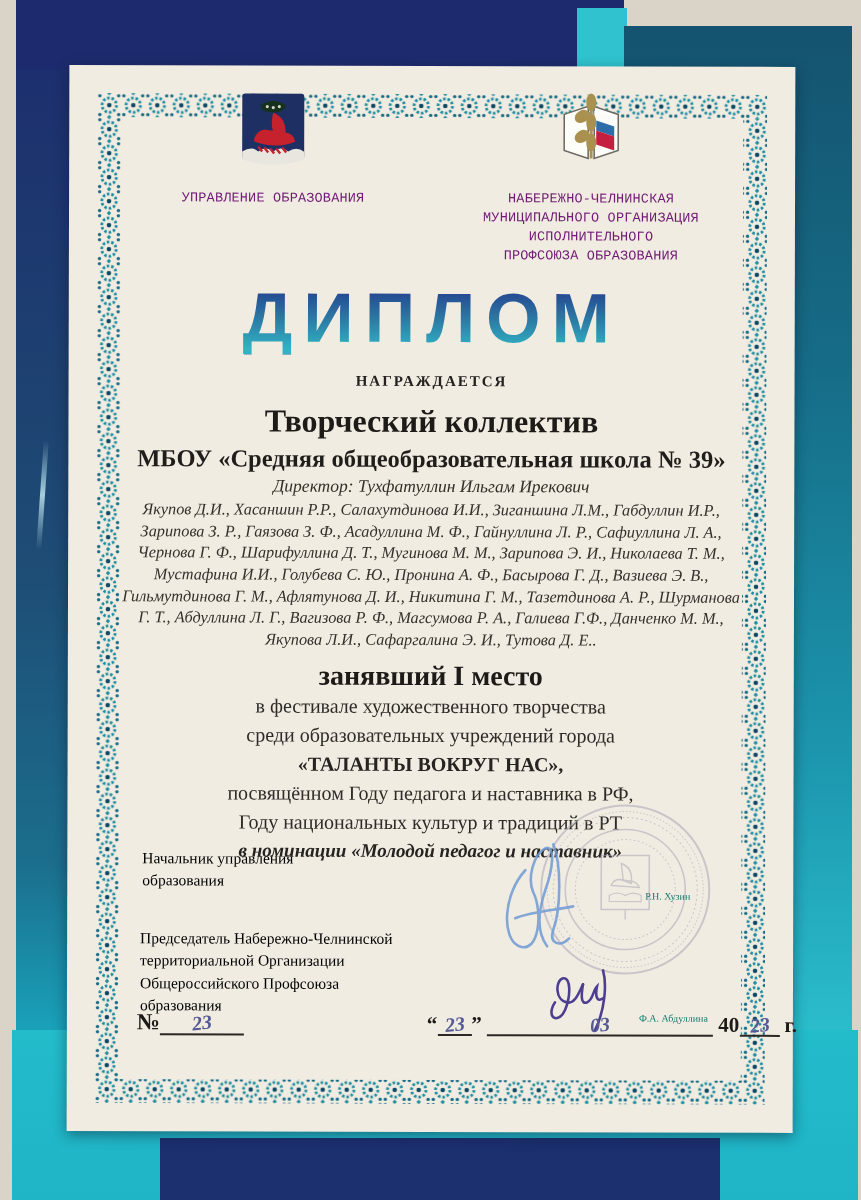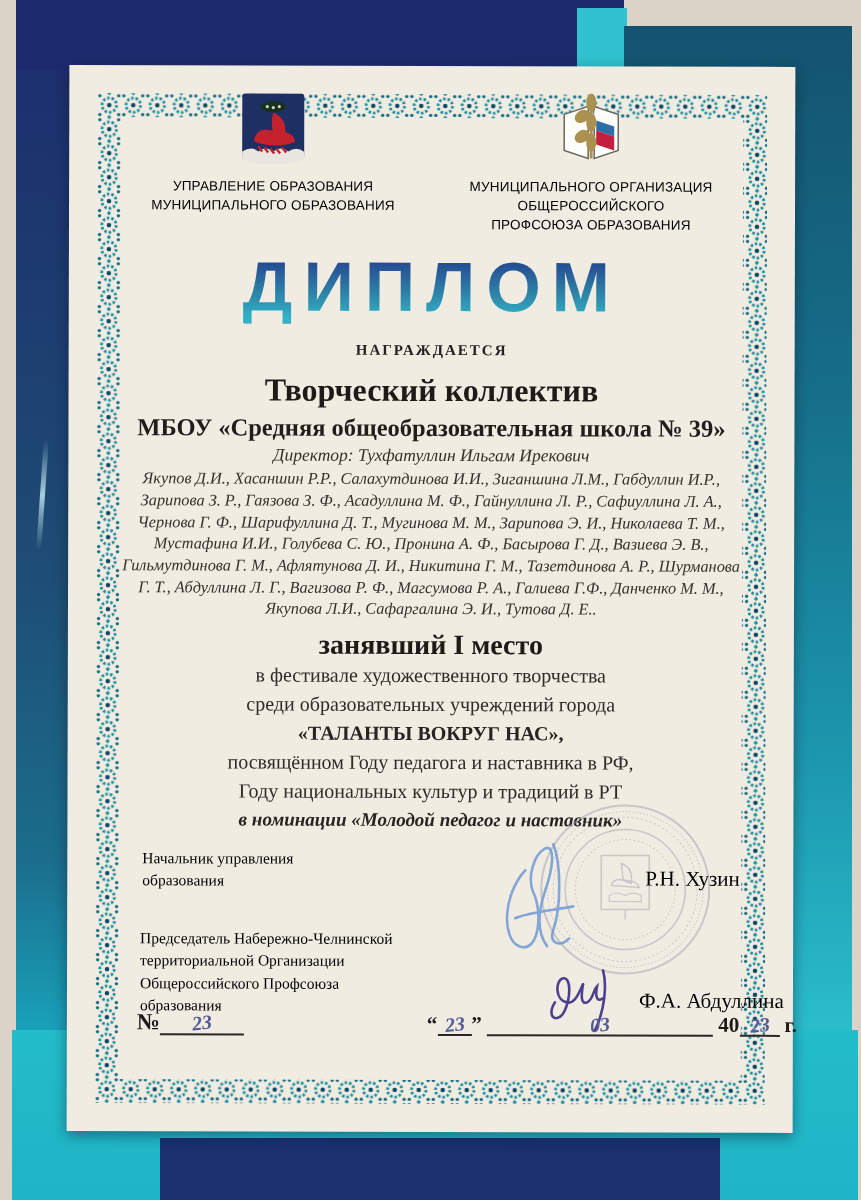--- a/index.html
+++ b/index.html
@@ -27,43 +27,43 @@
   .certificate { position:absolute; left:68px; top:66px; width:726px; height:1066px;
     background:#f1ece2; box-shadow:0 4px 14px rgba(10,20,40,.45);
     transform:rotate(.15deg); }
   .frame-svg { position:absolute; left:28px; top:28px; }
 
   .content { position:absolute; left:0; top:0; width:100%; height:100%; text-align:center; }
 
   
   .org-row { display:flex; justify-content:center; gap:30px; padding:26px 60px 0 60px; }
   .org-col { flex:1; display:flex; flex-direction:column; align-items:center; }
-  .org-text { font-family:Liberation Sans, sans-serif; font-size:13.5px;
-    line-height:1.4; color:#000000; letter-spacing:.2px; margin-top:10px; }
+  .org-text { font-family:Liberation Mono, monospace; font-size:13.5px;
+    line-height:1.4; color:#701a75; letter-spacing:.2px; margin-top:22px; }
 
   .title { margin-top:16px; font-family:"Liberation Sans","DejaVu Sans",sans-serif;
     font-weight:bold; font-size:70px; letter-spacing:11px; line-height:1.05;
     background:linear-gradient(180deg,#24418f 8%,#2c7ba4 52%,#31b3c5 92%);
     -webkit-background-clip:text; background-clip:text; color:transparent; }
 
   .awarded { margin-top:18px; font-weight:bold; font-size:15px; letter-spacing:2px; color:#242120; }
   .collective { margin-top:13px; font-weight:bold; font-size:32px; color:#1d1a18; }
   .school { margin-top:5px; font-weight:bold; font-size:24.5px; color:#201d1b; }
   .director { margin-top:3px; font-style:italic; font-size:17.5px; color:#333029; }
   .members { margin-top:2px; font-style:italic; font-size:16.3px; line-height:1.33;
     color:#34312b; padding:0 48px; }
   .place { margin-top:9px; font-weight:bold; font-size:28px; color:#1d1a18; }
   .fest-line { font-size:20px; line-height:1.45; color:#2e2b27; }
   .fest-bold { font-weight:bold; font-size:20px; line-height:1.45; color:#262320; }
   .nomination { font-weight:bold; font-style:italic; font-size:19px; line-height:1.5; color:#262320; }
 
   
   .sig-title { position:absolute; text-align:left; font-size:15.5px; line-height:1.45;
     color:#000000; white-space:pre-line; }
-  .sig-name { position:absolute; font-size:21px; color:#000000; }
+  .sig-name { position:absolute; font-size:10px; color:#0f766e;margin-top:24px; }
   .sig1-title { left:75px; top:782px; }
   .sig1-name { left:578px; top:800px; }
   .sig2-title { left:73px; top:862px; }
   .sig2-name { left:572px; top:922px; }
 
   .seal { position:absolute; left:470px; top:735px; opacity:.55; }
   .sign-blue { position:absolute; left:428px; top:768px; }
   .sign-purple { position:absolute; left:464px; top:882px; }
 
   .hand { font-style:italic; color:#565a94; font-size:20px;
@@ -118,40 +118,40 @@
           <path d="M20 14 q13 -9 26 0 q-2 7 -13 7 q-11 0 -13 -7 Z" fill="#17321c"></path>
           <circle cx="27" cy="15" r="1.6" fill="#d8d2c4"></circle>
             <circle cx="33" cy="16" r="1.6" fill="#d8d2c4"></circle>
             <circle cx="39" cy="15" r="1.6" fill="#d8d2c4"></circle>
           <path d="M33 21 q14 6 12 22 q-8 -4 -12 -2 q-3 -10 0 -20 Z" fill="#c6222e"></path>
           <path d="M14 47 q3 -8 10 -9 l22 3 q8 2 9 9 q-20 8 -41 0 Z" fill="#c6222e"></path>
           <path d="M18 55 l4 5 M24 56 l4 5 M30 57 l4 5 M36 57 l4 5 M42 56 l4 5" stroke="#c6222e" stroke-width="2.4" fill="none"></path>
         </svg>
         <div class="org-text">
           <div>УПРАВЛЕНИЕ ОБРАЗОВАНИЯ</div>
-          <div>МУНИЦИПАЛЬНОГО ОБРАЗОВАНИЯ</div>
         </div>
       </div>
       <div class="org-col">
         <svg width="70" height="76" viewBox="0 0 70 76">
           <path d="M8 22 L32 14 L32 66 L8 58 Z" fill="#fdfdfa" stroke="#6b675f" stroke-width="1.5"></path>
           <path d="M62 22 L38 14 L38 66 L62 58 Z" fill="#fdfdfa" stroke="#6b675f" stroke-width="1.5"></path>
           <path d="M38 18 L56 24 L56 38 L38 32 Z" fill="#fbfbf8"></path>
           <path d="M40 28 L58 34 L58 44 L40 38 Z" fill="#2d6ea8"></path>
           <path d="M40 38 L58 44 L58 58 L40 52 Z" fill="#c41f3e"></path>
           <ellipse cx="35" cy="10" rx="5" ry="9" fill="#ab9150"></ellipse>
           <ellipse cx="26" cy="24" rx="8" ry="6" transform="rotate(-30 26 24)" fill="#ab9150"></ellipse>
           <ellipse cx="35" cy="30" rx="5" ry="9" fill="#ab9150"></ellipse>
           <ellipse cx="26" cy="44" rx="8" ry="6" transform="rotate(-30 26 44)" fill="#ab9150"></ellipse>
           <ellipse cx="35" cy="50" rx="5" ry="9" fill="#ab9150"></ellipse>
           <rect x="33.6" y="10" width="2.8" height="56" fill="#ab9150"></rect>
         </svg>
         <div class="org-text">
+          <div>НАБЕРЕЖНО-ЧЕЛНИНСКАЯ</div>
           <div>МУНИЦИПАЛЬНОГО ОРГАНИЗАЦИЯ</div>
-          <div>ОБЩЕРОССИЙСКОГО</div>
+          <div>ИСПОЛНИТЕЛЬНОГО</div>
           <div>ПРОФСОЮЗА ОБРАЗОВАНИЯ</div>
         </div>
       </div>
     </div>
 
     <div class="title">ДИПЛОМ</div>
     <div class="awarded">НАГРАЖДАЕТСЯ</div>
     <div class="collective">Творческий коллектив</div>
     <div class="school">МБОУ «Средняя общеобразовательная школа № 39»</div>
     <div class="director">Директор: Тухфатуллин Ильгам Ирекович</div>

